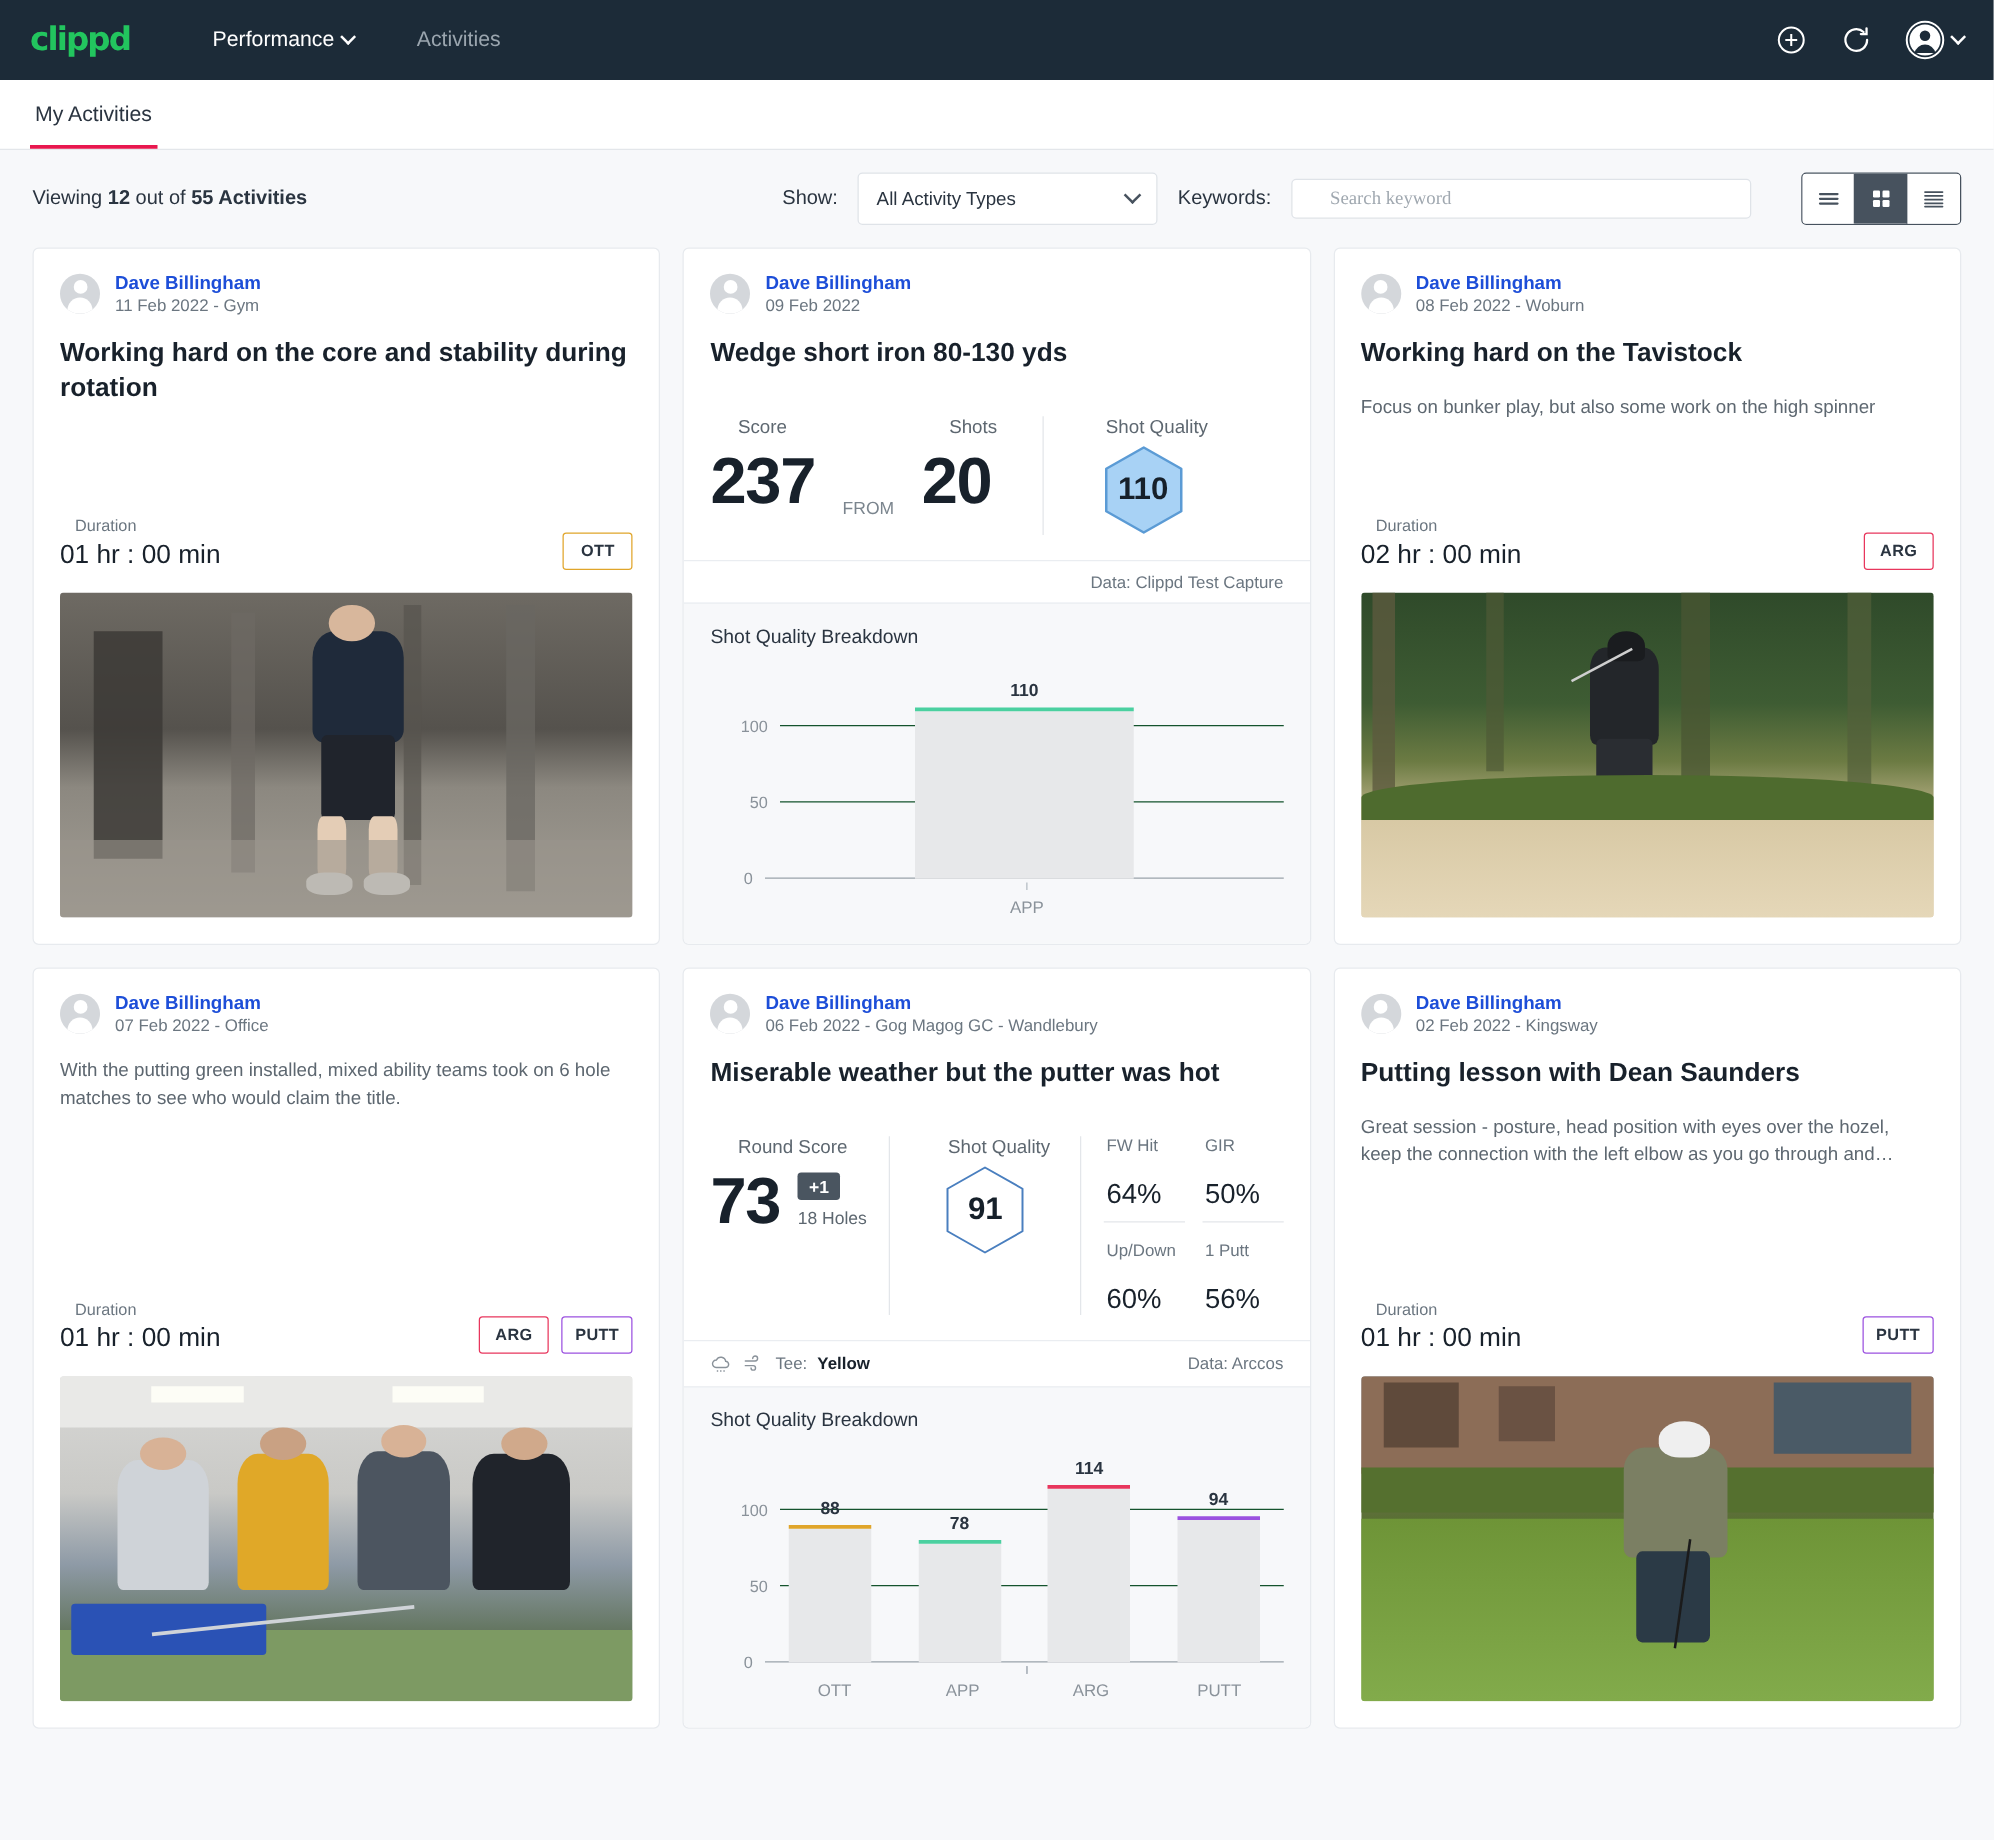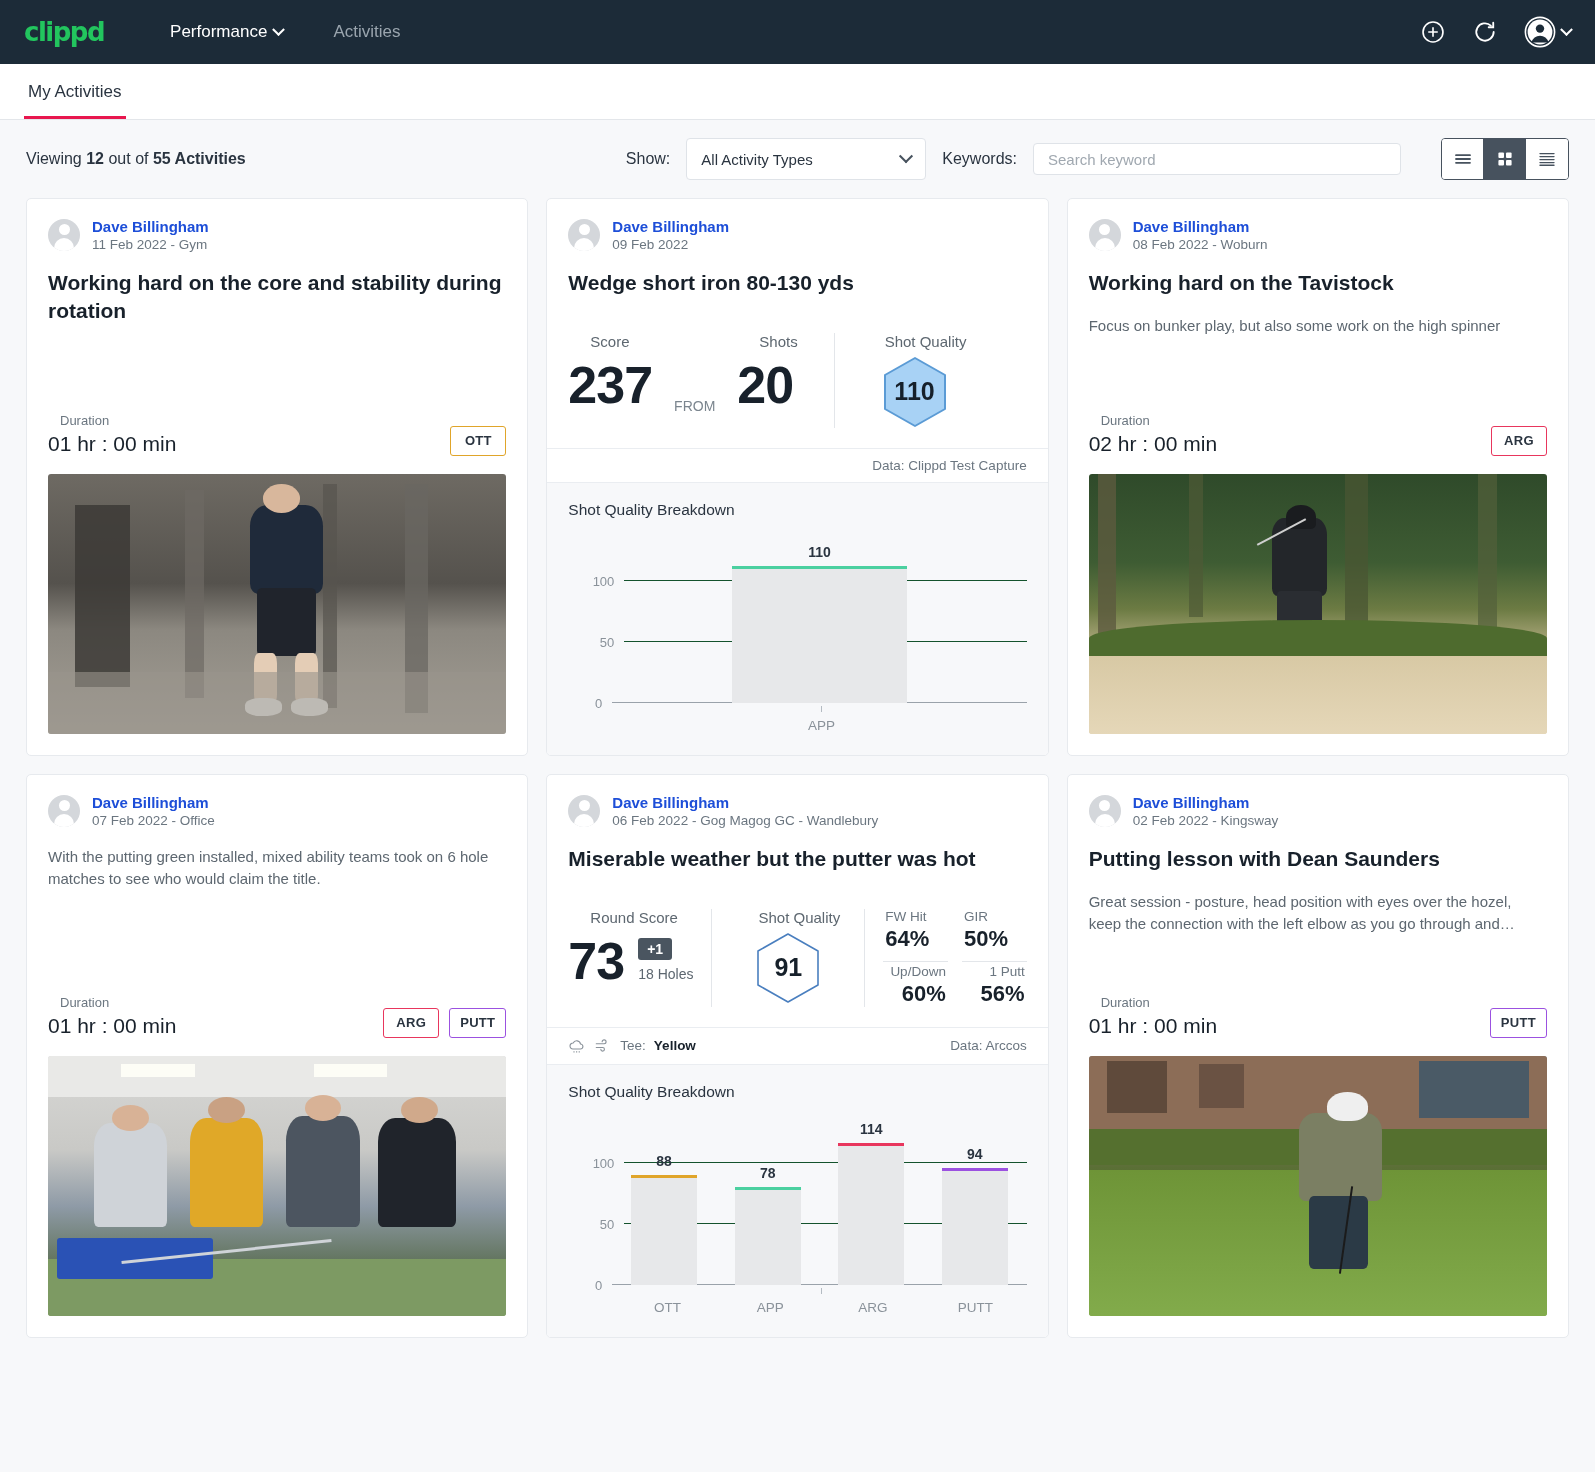--- a/index.html
+++ b/index.html
@@ -61,22 +61,22 @@
     border-radius: 4px; display: flex; align-items: center;
     padding: 0 14px; font-size: 15px; color: #2a3440; cursor: pointer;
   }
   .select .sel-chev {
     margin-left: auto; width: 10px; height: 10px;
     border-right: 2px solid #47525e; border-bottom: 2px solid #47525e;
     transform: rotate(45deg) translate(-2px,-2px);
   }
   .search {
     width: 368px; height: 32px; background: #fff; border: 1px solid #dfe3e8;
-    border-radius: 4px; padding: 0 14px; font-size: 15px; color: #2a3440;
-    font-family: Liberation Sans, sans-serif;
+    border-radius: 4px; padding: 0 30px; font-size: 15px; color: #2a3440;
+    font-family: Liberation Serif, serif;
   }
   .search::placeholder { color: #a0a8b0; }
   .viewtoggle {
     margin-left: 24px; display: flex; border: 1px solid #47525e;
     border-radius: 4px; overflow: hidden; height: 42px;
   }
   .vt {
     width: 42px; display: flex; align-items: center; justify-content: center;
     background: #fff; cursor: pointer; border-right: 1px solid #47525e;
   }
@@ -152,23 +152,23 @@
   .hex span { position: relative; font-size: 25px; font-weight: 700; color: #16202a; }
 
   .plusbadge {
     background: #4a5560; color: #fff; font-size: 14px; font-weight: 700;
     border-radius: 3px; padding: 3px 9px; display: inline-block;
   }
   .holes { font-size: 14px; color: #5d6770; margin-top: 6px; }
 
   .pct-grid { display: grid; grid-template-columns: 1fr 1fr; column-gap: 14px; }
   .pct-cell { padding: 0 2px; }
-  .pct-cell.brdr-t { border-top: 1px solid #e3e6ea; padding-top: 2px; margin-top: 9px; text-align: right; }
+  .pct-cell.brdr-t { border-top: 1px solid #e3e6ea; padding-top: 15px; margin-top: 9px; }
   .pct-label { font-size: 13.5px; color: #6b7680; }
-  .pct-val { font-size: 22px; font-weight: 700; color: #18212b; margin-top: 2px; }
+  .pct-val { font-size: 22px; font-weight: 400; color: #18212b; margin-top: 18px; }
 
   .card-footer {
     display: flex; align-items: center; padding: 9px 21px;
     border-top: 1px solid #eaedf1; font-size: 13.5px; color: #6b7680;
     gap: 8px;
   }
   .card-footer .right { margin-left: auto; }
   .tee-b { color: #18212b; font-weight: 700; }
 
   

